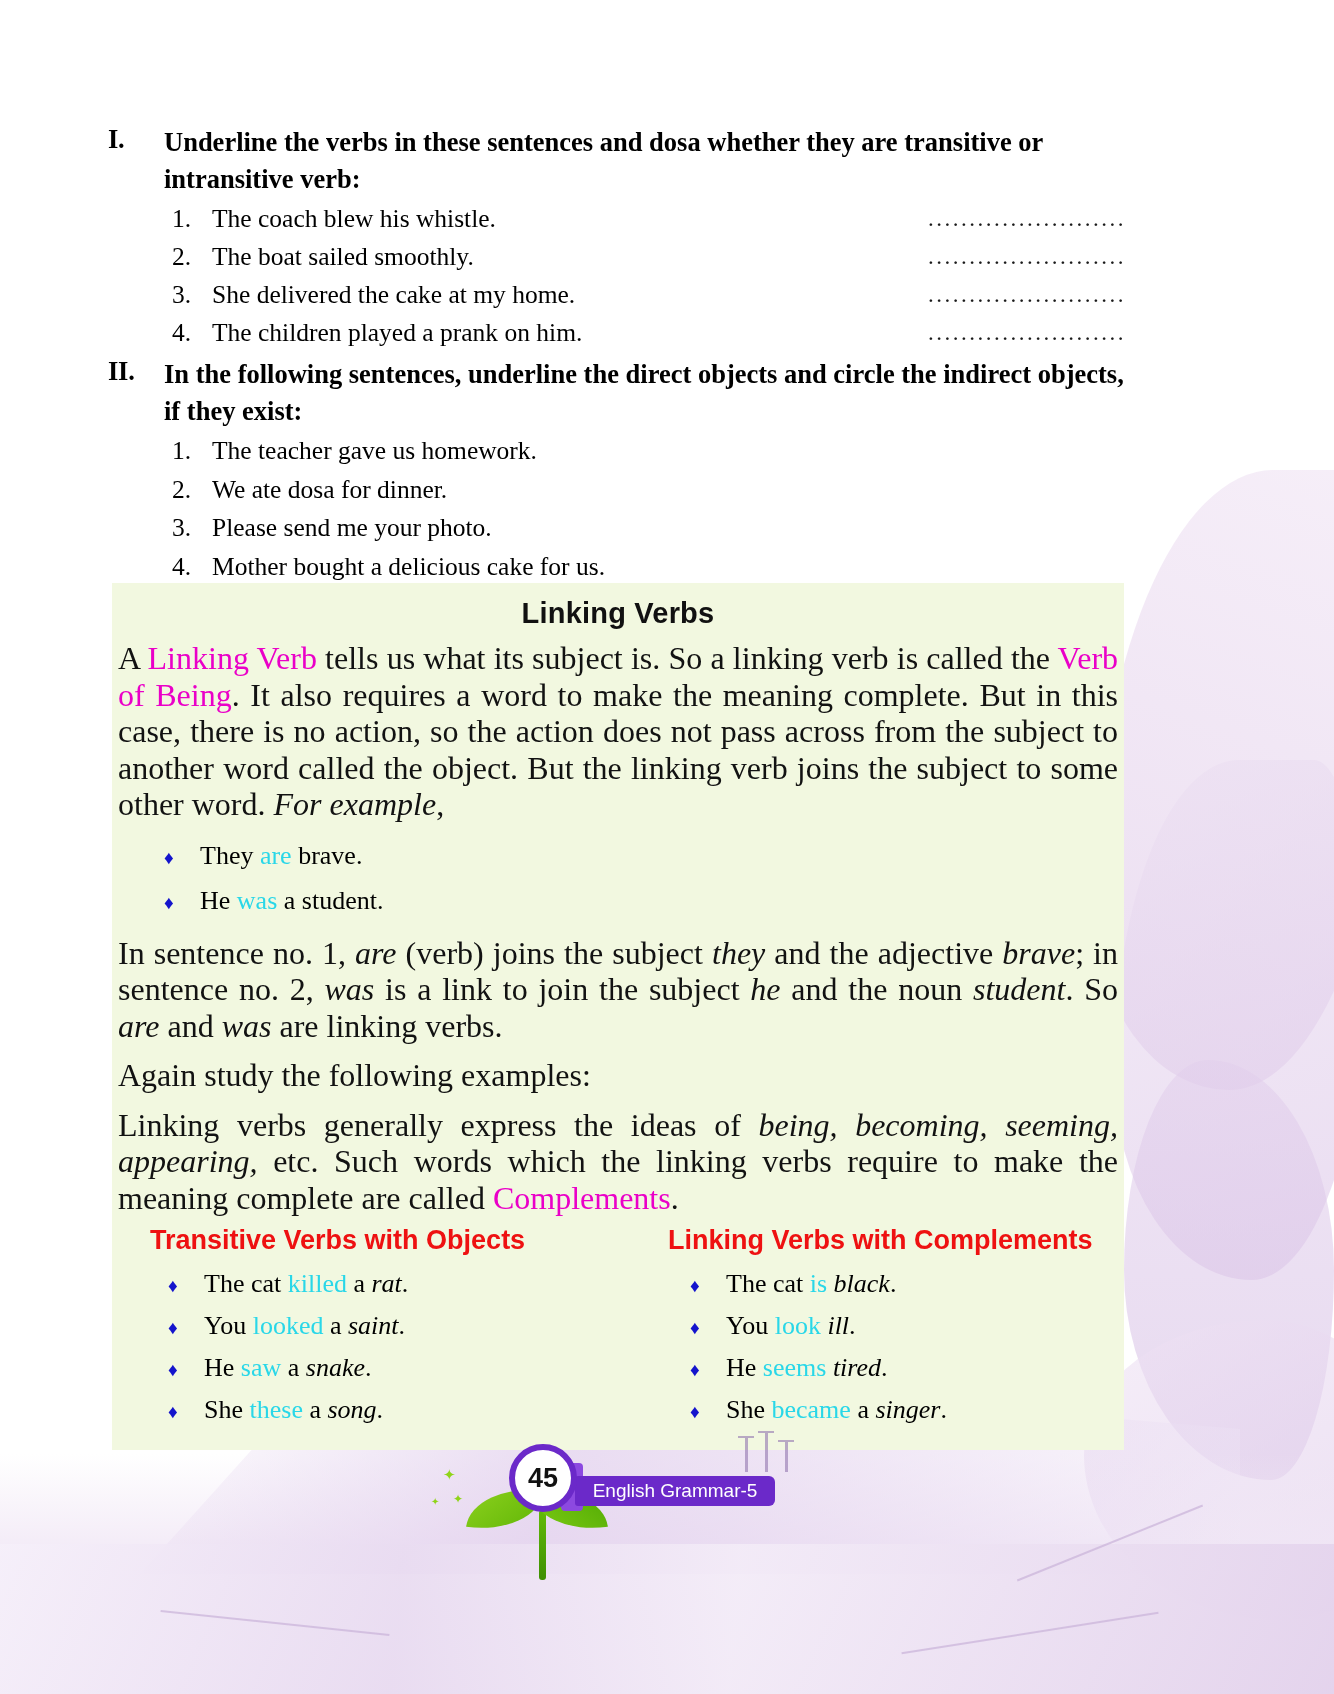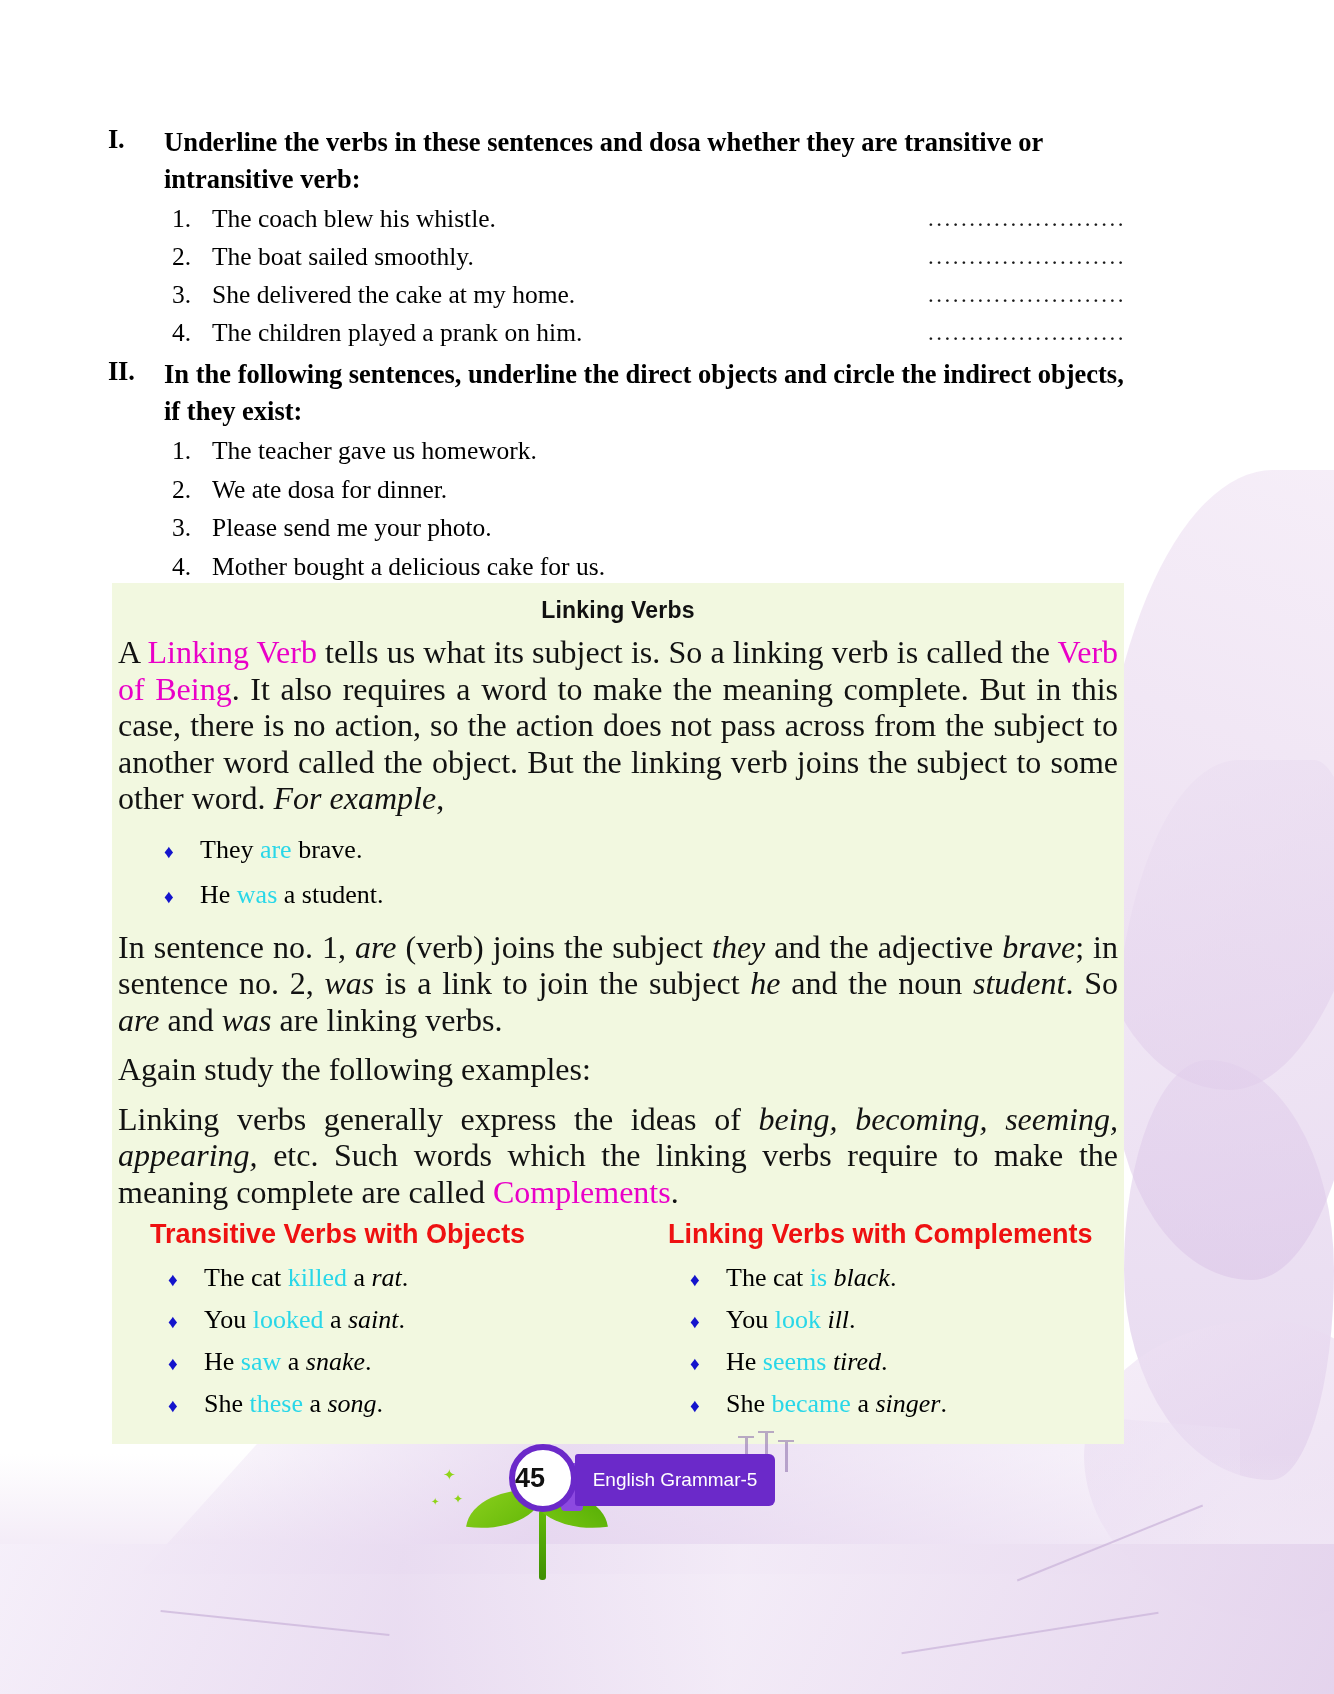--- a/index.html
+++ b/index.html
@@ -60,21 +60,21 @@
   }
   .q-list.tight .q-item{line-height:38.5px;}
 
   
   .panel{
     position:absolute;left:112px;top:583px;width:1012px;
     background:#f2f8e0;
     padding:0 0 18px 0;
   }
   .panel-heading{
-    text-align:center;font-size:23px;font-weight:bold;
+    text-align:center;font-size:29px;font-weight:bold;
     font-family:"Liberation Sans",sans-serif;
     letter-spacing:.2px;color:#111;
     padding:14px 0 10px 0;
   }
   .panel p{
     margin:0 0 0 0;font-size:32px;line-height:36.5px;
     text-align:justify;text-justify:inter-word;
     font-family:"Liberation Serif",serif;color:#121212;
     padding:0 6px 0 6px;
   }
@@ -112,26 +112,26 @@
           left:-28px;top:34px;transform:rotate(8deg);border-radius:100% 0 100% 0;}
   .leaf-r{width:72px;height:46px;background:linear-gradient(45deg,#7ecc13,#4fa804);
           left:36px;top:34px;transform:rotate(-8deg);}
   .stem{position:absolute;left:42px;top:58px;width:7px;height:70px;
         background:linear-gradient(180deg,#63bb07,#3e8f03);border-radius:3px;}
   .sparkle{position:absolute;color:#8fd418;font-size:15px;}
 
   .pagecircle{
     position:absolute;left:509px;bottom:182px;width:68px;height:68px;
     border-radius:50%;background:#ffffff;border:6px solid #6b29c9;
-    display:flex;align-items:center;justify-content:flex-start;
+    display:flex;align-items:center;justify-content:center;
     font-family:"Liberation Sans",sans-serif;font-weight:bold;font-size:27px;color:#111;
     z-index:7;box-sizing:border-box;
   }
   .ribbon{
-    position:absolute;left:575px;bottom:188px;width:200px;height:52px;
+    position:absolute;left:575px;bottom:188px;width:200px;height:30px;
     background:#6b29c9;display:flex;align-items:center;justify-content:center;
     color:#fff;font-family:"Liberation Sans",sans-serif;font-size:19px;
     border-radius:3px 6px 6px 3px;z-index:6;
   }
   .ribbon-tail{
     position:absolute;left:561px;bottom:183px;width:22px;height:48px;
     background:#8c49e0;border-radius:4px;z-index:5;
   }
   .towers{position:absolute;left:735px;bottom:222px;width:80px;height:42px;opacity:.65;}
   .tw{position:absolute;bottom:0;width:3px;background:#9a7fb5;}

